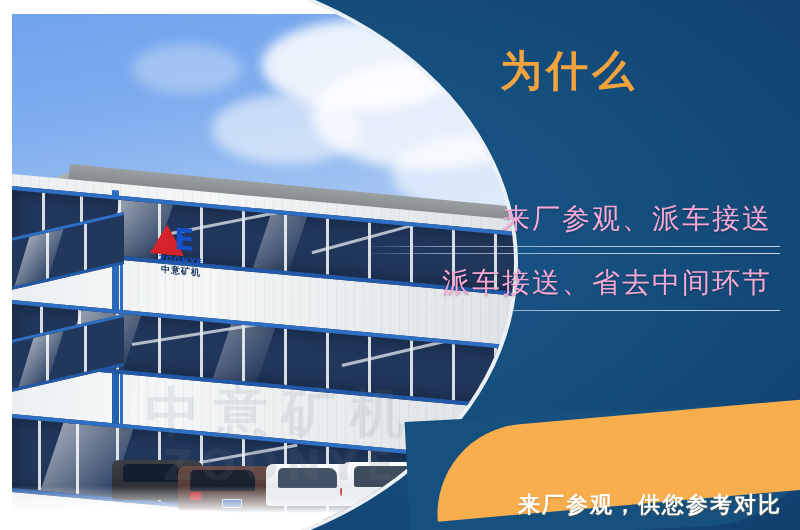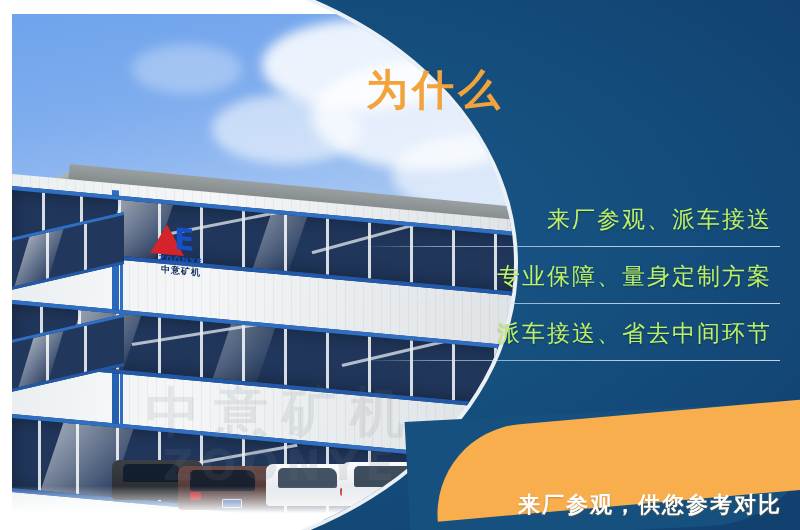--- a/index.html
+++ b/index.html
@@ -159,32 +159,31 @@
 
   
   .ground{
     position:absolute;left:0;bottom:0;width:508px;height:44px;
     background:linear-gradient(180deg,rgba(255,255,255,0),#ffffff 62%);
   }
 
   
   .headline{
     position:absolute;right:28px;top:40px;width:420px;
-    text-align:left;color:#F2A33C;
+    text-align:center;color:#F2A33C;
     font-size:42px;line-height:62px;font-weight:700;letter-spacing:4px;
     padding-left:0;
-    margin-top:19px;
   }
   .hl-1{margin-left:14px;}
   .hl-2{margin-left:14px;}
 
   .bullets{position:absolute;right:20px;top:196px;width:420px;}
   .bullet{
-    text-align:right;color:#bef264;
-    font-size:23px;line-height:34px;font-weight:500;letter-spacing:2px;
+    text-align:right;color:#f9a8d4;
+    font-size:28px;line-height:34px;font-weight:500;letter-spacing:2px;
     padding:6px 8px 10px 0;
     text-shadow:0 1px 2px rgba(0,0,0,.30);
   }
   .divider{
     height:1px;width:100%;
     background:linear-gradient(90deg,rgba(255,255,255,0) 0%,rgba(210,228,246,.55) 18%,rgba(226,238,250,.78) 60%,rgba(226,238,250,.85) 100%);
     margin-bottom:6px;
   }
   .banner-text{
     position:absolute;left:500px;top:490px;width:300px;
@@ -338,21 +337,20 @@
     </div>
   </div>
 
   <div class="headline">
     <div class="hl-1">为什么</div>
   </div>
 
   <div class="bullets">
     <div class="bullet">来厂参观、派车接送</div>
     <div class="divider"></div>
-    <div class="bullet">专业保障、量身定制方案</div>
     <div class="divider"></div>
     <div class="bullet">派车接送、省去中间环节</div>
     <div class="divider"></div>
   </div>
 
   <div class="crescent"></div>
   <div class="crescent2"></div>
   <div class="banner-text">来厂参观，供您参考对比</div>
 
 </div>

